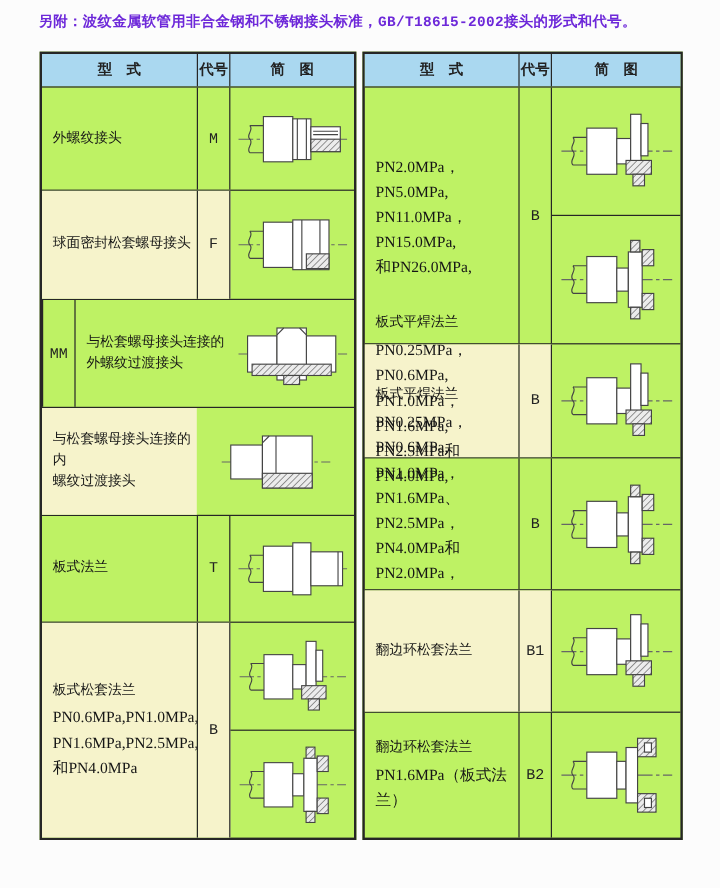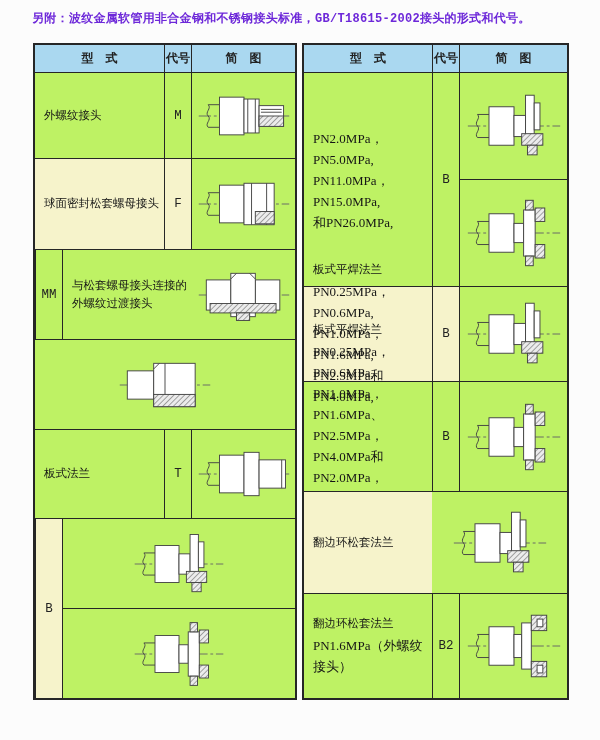--- a/index.html
+++ b/index.html
@@ -195,20 +195,24 @@
       <div class="cell c-diag">
         <div class="sub">
             <svg class="diag-svg" width="98" height="72" viewBox="0 0 104 72">
               <use href="#sym-mm"></use>
             </svg>
           </div>
       </div>
     </div>
 
     <div class="trow" style="height:89px">
+      <div class="cell c-type hl">
+        <div class="tname">与松套螺母接头连接的内
+螺纹过渡接头</div>
+      </div>
       <div class="cell c-diag">
         <div class="sub">
             <svg class="diag-svg" width="98" height="72" viewBox="0 0 104 72">
               <use href="#sym-mf"></use>
             </svg>
           </div>
       </div>
     </div>
 
     <div class="trow" style="height:88px">
@@ -221,20 +225,26 @@
       <div class="cell c-diag">
         <div class="sub">
             <svg class="diag-svg" width="98" height="70" viewBox="0 0 104 72">
               <use href="#sym-t"></use>
             </svg>
           </div>
       </div>
     </div>
 
     <div class="trow" style="height:179px">
+      <div class="cell c-type hl">
+        <div class="tname">板式松套法兰</div>
+        <div class="pn">PN0.6MPa,PN1.0MPa,
+PN1.6MPa,PN2.5MPa,
+和PN4.0MPa</div>
+      </div>
       <div class="cell c-code hl">
         <span class="code">B</span>
       </div>
       <div class="cell c-diag">
         <div class="sub">
             <svg class="diag-svg" width="96" height="76" viewBox="0 0 104 72">
               <use href="#sym-flange-a"></use>
             </svg>
           </div>
         <div class="sub">
@@ -319,33 +329,36 @@
               <use href="#sym-flange-b"></use>
             </svg>
           </div>
       </div>
     </div>
 
     <div class="trow" style="height:101px">
       <div class="cell c-type hl">
         <div class="tname">翻边环松套法兰</div>
       </div>
+      <div class="cell c-code hl">
+        <span class="code">B1</span>
+      </div>
       <div class="cell c-diag">
         <div class="sub">
             <svg class="diag-svg" width="100" height="82" viewBox="0 0 104 72">
               <use href="#sym-flange-a"></use>
             </svg>
           </div>
       </div>
     </div>
 
     <div class="trow" style="height:104px">
       <div class="cell c-type">
         <div class="tname">翻边环松套法兰</div>
-        <div class="pn">PN1.6MPa（外螺纹接头）</div>
+        <div class="pn">PN1.6MPa（板式法兰）</div>
       </div>
       <div class="cell c-code">
         <span class="code">B2</span>
       </div>
       <div class="cell c-diag">
         <div class="sub">
             <svg class="diag-svg" width="100" height="82" viewBox="0 0 104 72">
               <use href="#sym-flange-c"></use>
             </svg>
           </div>

